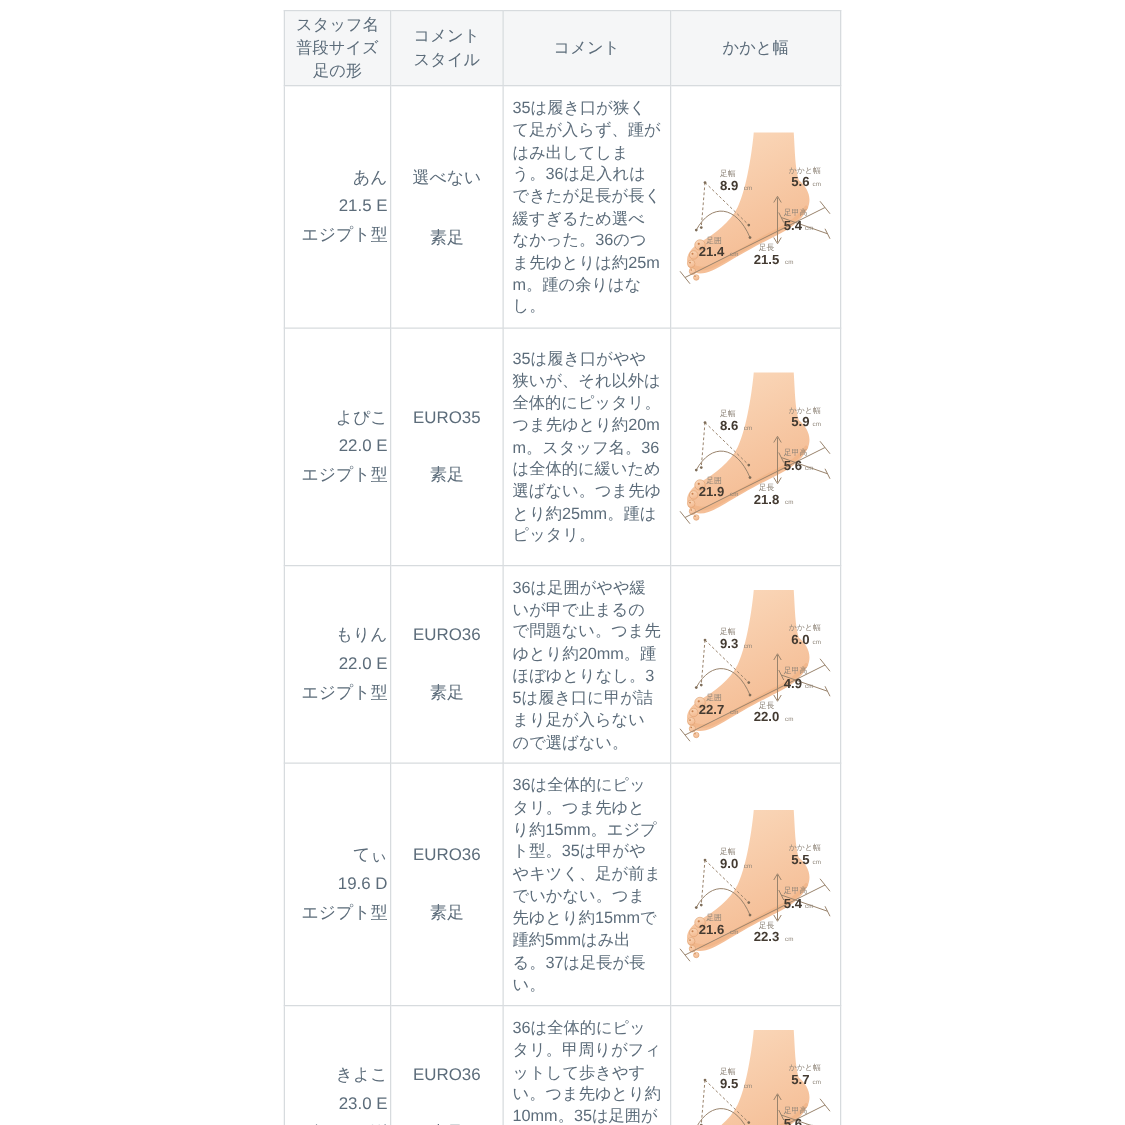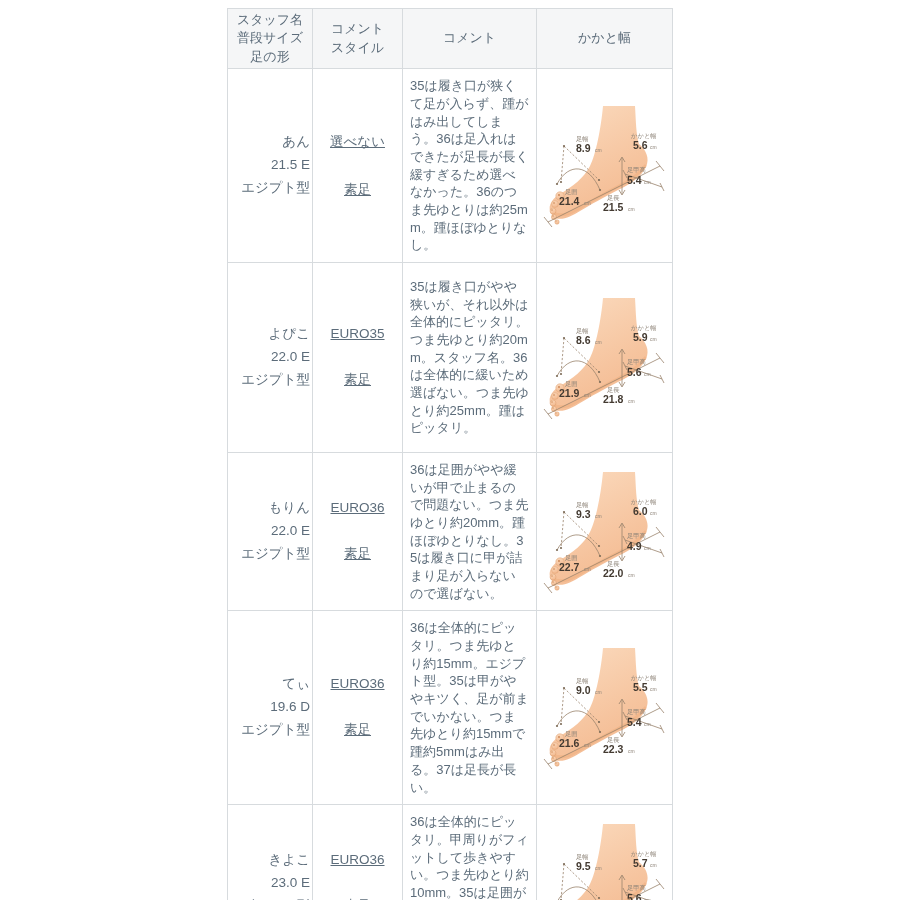--- a/index.html
+++ b/index.html
@@ -24,21 +24,21 @@
     background:#f5f6f7;height:58px;
     font-size:13px;font-weight:400;line-height:1.42;text-align:center;
     padding:2px 0;color:#5c6c7a;
   }
   tbody tr:nth-child(1) td{height:169px}
   tbody tr:nth-child(2) td{height:190px}
   tbody tr:nth-child(3) td{height:153px}
   tbody tr:nth-child(4) td{height:170px}
   tbody tr:nth-child(5) td{height:149px}
   td.c-staff{text-align:right;font-size:13.5px;line-height:1.7;padding:2px;}
-  td.c-choice{text-align:right;font-size:13.5px;padding:2px;text-decoration:underline;}
+  td.c-choice{text-align:right;font-size:13.5px;padding:2px;}
   td.c-choice .stack{display:flex;flex-direction:column;align-items:center;row-gap:30px;}
   td.c-comment{vertical-align:top;padding:8px 7px;}
   td.c-comment .cmt{font-size:13px;line-height:1.36;text-align:left;word-break:break-all;}
   td.c-foot{text-align:center;padding:0;}
   svg.footsvg{display:block;margin:0 auto;}
   svg text{font-family:"Liberation Sans","DejaVu Sans",sans-serif;}
   .m-num{font-size:10.5px;font-weight:700;fill:#433a31;}
   .m-lbl{font-size:6.3px;fill:#8d8377;}
   .m-unit{font-size:5px;fill:#8d8377;}
   .ann{stroke:#99836c;stroke-width:0.8;fill:none;}
@@ -92,21 +92,21 @@
       <div>21.5 E</div>
       <div>エジプト型</div>
     </td>
     <td class="c-choice">
       <div class="stack">
         <div>選べない</div>
         <div>素足</div>
       </div>
     </td>
     <td class="c-comment">
-      <div class="cmt">35は履き口が狭くて足が入らず、踵がはみ出してしまう。36は足入れはできたが足長が長く緩すぎるため選べなかった。36のつま先ゆとりは約25mm。踵ほぼゆとりなし。</div>
+      <div class="cmt">35は履き口が狭くて足が入らず、踵がはみ出してしまう。36は足入れはできたが足長が長く緩すぎるため選べなかった。36のつま先ゆとりは約25mm。踵の余りはなし。</div>
     </td>
     <td class="c-foot">
       <svg class="footsvg" width="124" height="132" viewBox="0 0 124 132">
 
         <g>
           <path fill="url(#skinGrad)" d="M60,6 L92,6 C93,22 93,34 96,44 C103,50 107,58 103,67 C98,77 88,84 75,90 C61,97 47,105 37,111 C27,117 15,123 9,115 C4,108 7,100 17,94 C29,87 41,78 47,66 C53,54 58,28 60,6 Z"></path>
           <path class="sole-shade" fill="none" stroke="#efae80" stroke-width="3" opacity="0.55" stroke-linecap="round" d="M11,113 C20,118 30,112 40,106 C52,99 64,92 76,86 C88,80 97,73 102,66"></path>
           <circle cx="17" cy="96" r="4.2" fill="url(#skinGrad)" stroke="#dd9f6e" stroke-width="0.5"></circle>
           <circle cx="12" cy="104" r="3.4" fill="url(#skinGrad)" stroke="#dd9f6e" stroke-width="0.5"></circle>
           <circle cx="10" cy="111" r="3" fill="url(#skinGrad)" stroke="#dd9f6e" stroke-width="0.5"></circle>

